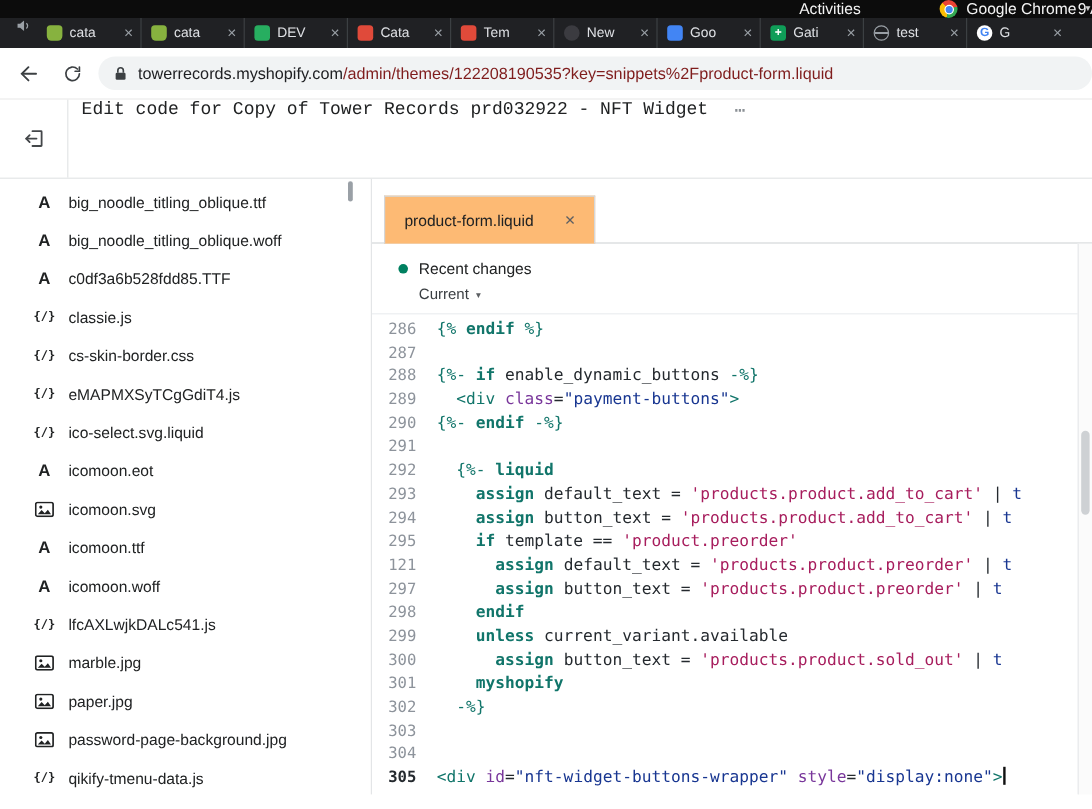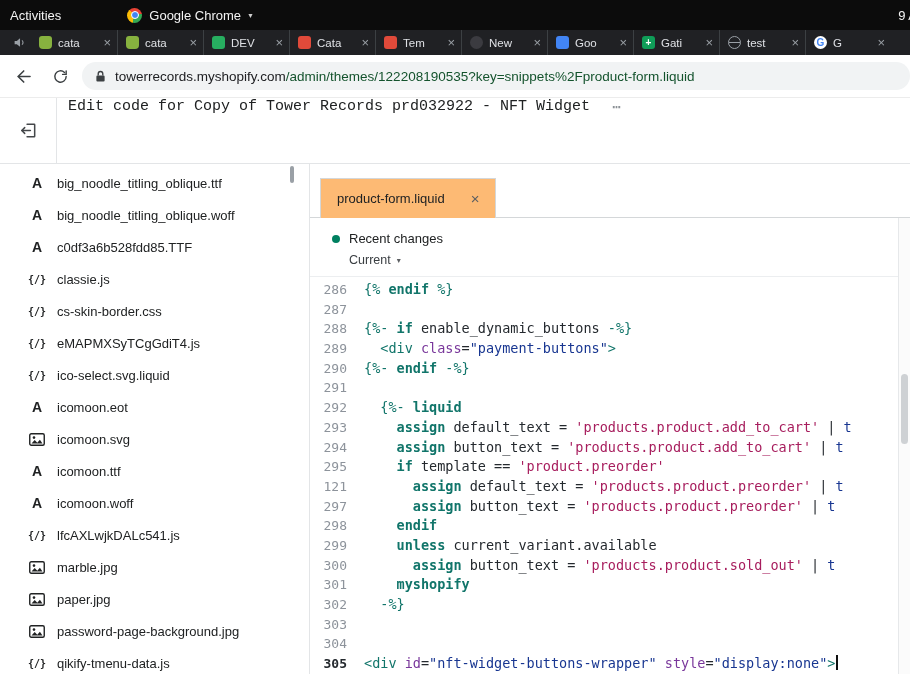--- a/index.html
+++ b/index.html
@@ -1,32 +1,32 @@
 <!DOCTYPE html>
 <html style="--c-plain: #24292e; --c-keyword: #11756a; --c-string: #a71d5d; --c-attr_name: #79379b; --c-attr_value: #183691; --c-recent_dot: #008060;"><head>
 <meta charset="utf-8">
 <style>
   * { margin:0; padding:0; box-sizing:border-box; }
   html,body { width:910px; height:674px; overflow:hidden; background:#fff;
     font-family:"Liberation Sans", sans-serif; }
 
   
-  .sysbar { height:30px; background:#0c0c0c; color:#f4f4f4; display:flex;
-    align-items:center; font-size:13px; position:relative; }
+  .sysbar { height:15px; background:#0c0c0c; color:#f4f4f4; display:flex;
+    align-items:center; font-size:13px; position:relative;justify-content:flex-end; }
   .sys-activities { margin-left:10px; cursor:pointer; }
   .sys-app { display:flex; align-items:center; gap:7px; margin-left:66px; cursor:pointer; }
   .chrome-logo { width:15px; height:15px; border-radius:50%; position:relative; flex:none;
     background:conic-gradient(from -45deg,#ea4335 0 120deg,#34a853 120deg 240deg,#fbbc05 240deg 360deg); }
   .chrome-logo::after { content:""; position:absolute; inset:3.5px; border-radius:50%;
     background:#4285f4; border:1px solid #fff; }
   .sys-caret { font-size:7px; color:#cfcfcf; margin-left:-1px; }
   .sys-clock { position:absolute; right:-7px; }
 
   
-  .tabstrip { height:25px; background:#202124; display:flex; align-items:center; }
+  .tabstrip { height:25px; background:#202124; display:flex; align-items:flex-start; }
   .tab-audio { margin:0 5px 0 13px; display:flex; flex:none; }
   .tabs { display:flex; height:100%; flex:1; overflow:hidden; }
   .chrome-tab { width:86px; flex:none; display:flex; align-items:center; gap:6px;
     padding:0 6px 0 8px; border-left:1px solid #3c4043; color:#dfe1e5;
     font-size:11.5px; cursor:pointer; min-width:0; }
   .chrome-tab:first-child { border-left:none; }
   .tab-title { flex:1; overflow:hidden; white-space:nowrap; }
   .tab-x { color:#9aa0a6; font-size:13px; flex:none; line-height:1; }
   .fav { width:13px; height:13px; flex:none; border-radius:3px; color:#fff;
     font:700 10px/13px "Liberation Sans",sans-serif; text-align:center; }
@@ -43,21 +43,21 @@
   
   .toolbar { height:43px; background:#fff; display:flex; align-items:center;
     border-bottom:1px solid #ececec; }
   .tb-btn { width:24px; height:24px; margin-left:12px; display:flex; align-items:center;
     justify-content:center; cursor:pointer; flex:none; }
   .omnibox { flex:1; height:28px; background:#f1f3f4; border-radius:14px; margin-left:10px;
     display:flex; align-items:center; min-width:0; cursor:text; }
   .lock { margin:0 9px 0 13px; display:flex; flex:none; }
   .url { font-size:13.5px; white-space:nowrap; overflow:hidden; }
   .url-domain { color:#202124; }
-  .url-path { color:#14532d; }
+  .url-path { color:#7f1d1d; }
 
   
   .page-header { height:66px; border-bottom:1px solid #e3e5e7; display:flex; align-items:flex-start;font-family:Liberation Mono, monospace; }
   .exit-col { width:57px; height:100%; border-right:1px solid #e3e5e7; display:flex;
     align-items:center; justify-content:center; flex:none; }
   .exit-btn { display:flex; cursor:pointer; }
   .pg-title { margin-left:11px; font-size:15px; color:#202223; }
   .pg-dots { margin-left:22px; color:#8c9196; font-size:15px; letter-spacing:2px; cursor:pointer; }
 
   

